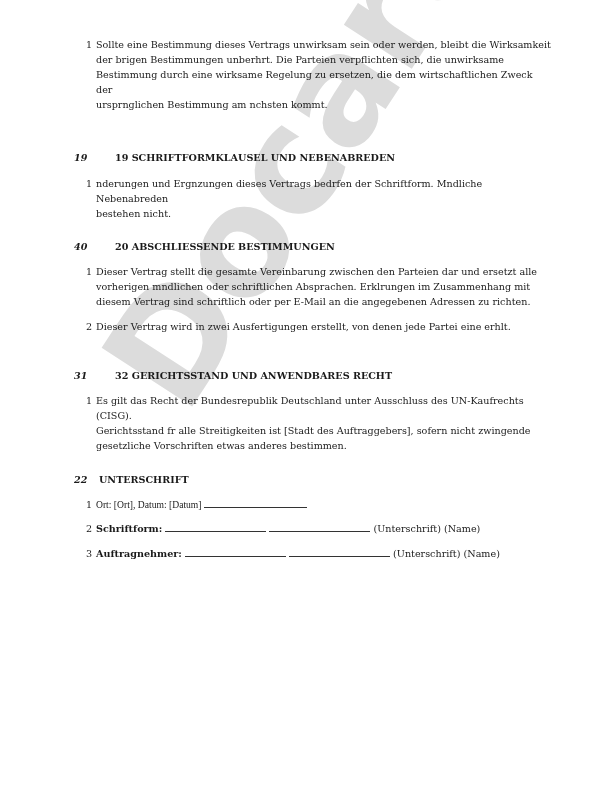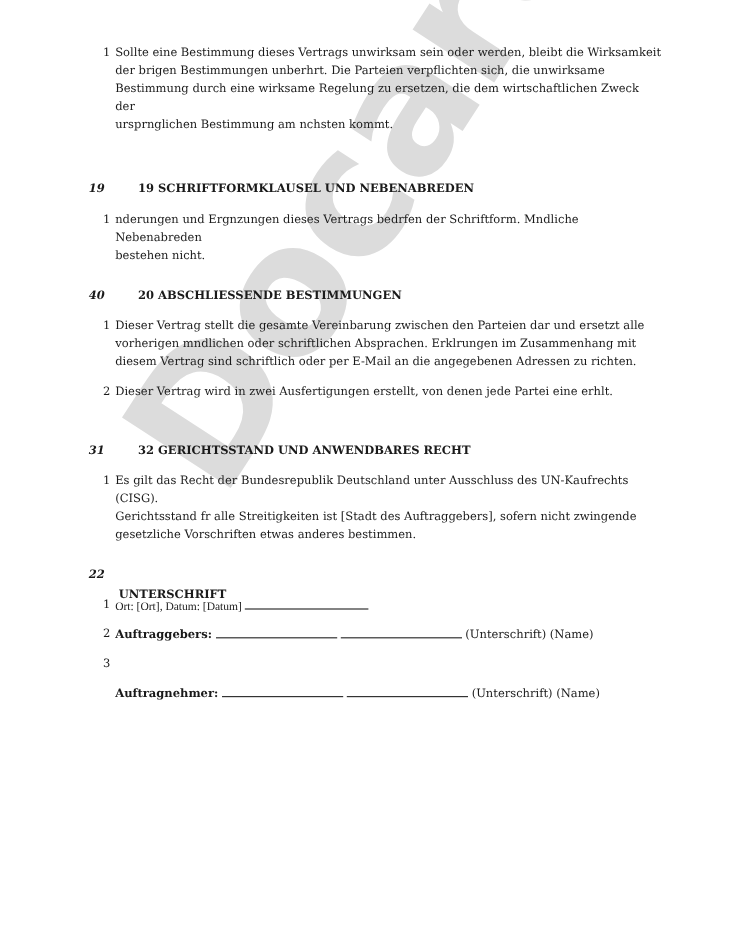--- a/index.html
+++ b/index.html
@@ -71,21 +71,21 @@
     .heading .hnum {
       position: absolute;
       left: 74px;
       font-style: italic;
     }
     .heading .htext {
       position: absolute;
       left: 115px;
       white-space: nowrap;
     }
-    .heading .htext.tight { left: 99px; margin-top: 16px; }
+    .heading .htext.tight { left: 99px; }
     .bold { font-weight: bold; }
     .blank {
       display: inline-block;
       border-bottom: 0.8px solid #333;
       height: 10px;
       vertical-align: baseline;
     }
   </style>
 </head>
 <body>
@@ -145,22 +145,22 @@
       <span class="htext tight">UNTERSCHRIFT</span>
     </div>
 
     <div class="item" style="top:497px;">
       <span class="num">1</span>
       <span class="text" style="white-space:nowrap;font-family:Liberation Serif, serif;"><span>Ort: [Ort], Datum: [Datum]</span> <span class="blank" style="width:103px;"></span></span>
     </div>
 
     <div class="item" style="top:521px;">
       <span class="num">2</span>
-      <span class="text" style="white-space:nowrap;"><span class="bold">Auftraggebers:</span> <span class="blank" style="width:101px;"></span> <span class="blank" style="width:101px;"></span> <span>(Unterschrift) (Name)</span></span>
+      <span class="text" style="white-space:nowrap;"><span class="bold">Schriftform:</span> <span class="blank" style="width:101px;"></span> <span class="blank" style="width:101px;"></span> <span>(Unterschrift) (Name)</span></span>
     </div>
 
     <div class="item" style="top:546px;">
       <span class="num">3</span>
-      <span class="text" style="white-space:nowrap;margin-top:24px;"><span class="bold">Auftragnehmer:</span> <span class="blank" style="width:101px;"></span> <span class="blank" style="width:101px;"></span> <span>(Unterschrift) (Name)</span></span>
+      <span class="text" style="white-space:nowrap;"><span class="bold">Auftragnehmer:</span> <span class="blank" style="width:101px;"></span> <span class="blank" style="width:101px;"></span> <span>(Unterschrift) (Name)</span></span>
     </div>
 
   </div>
 </div>
 
 </body></html>

